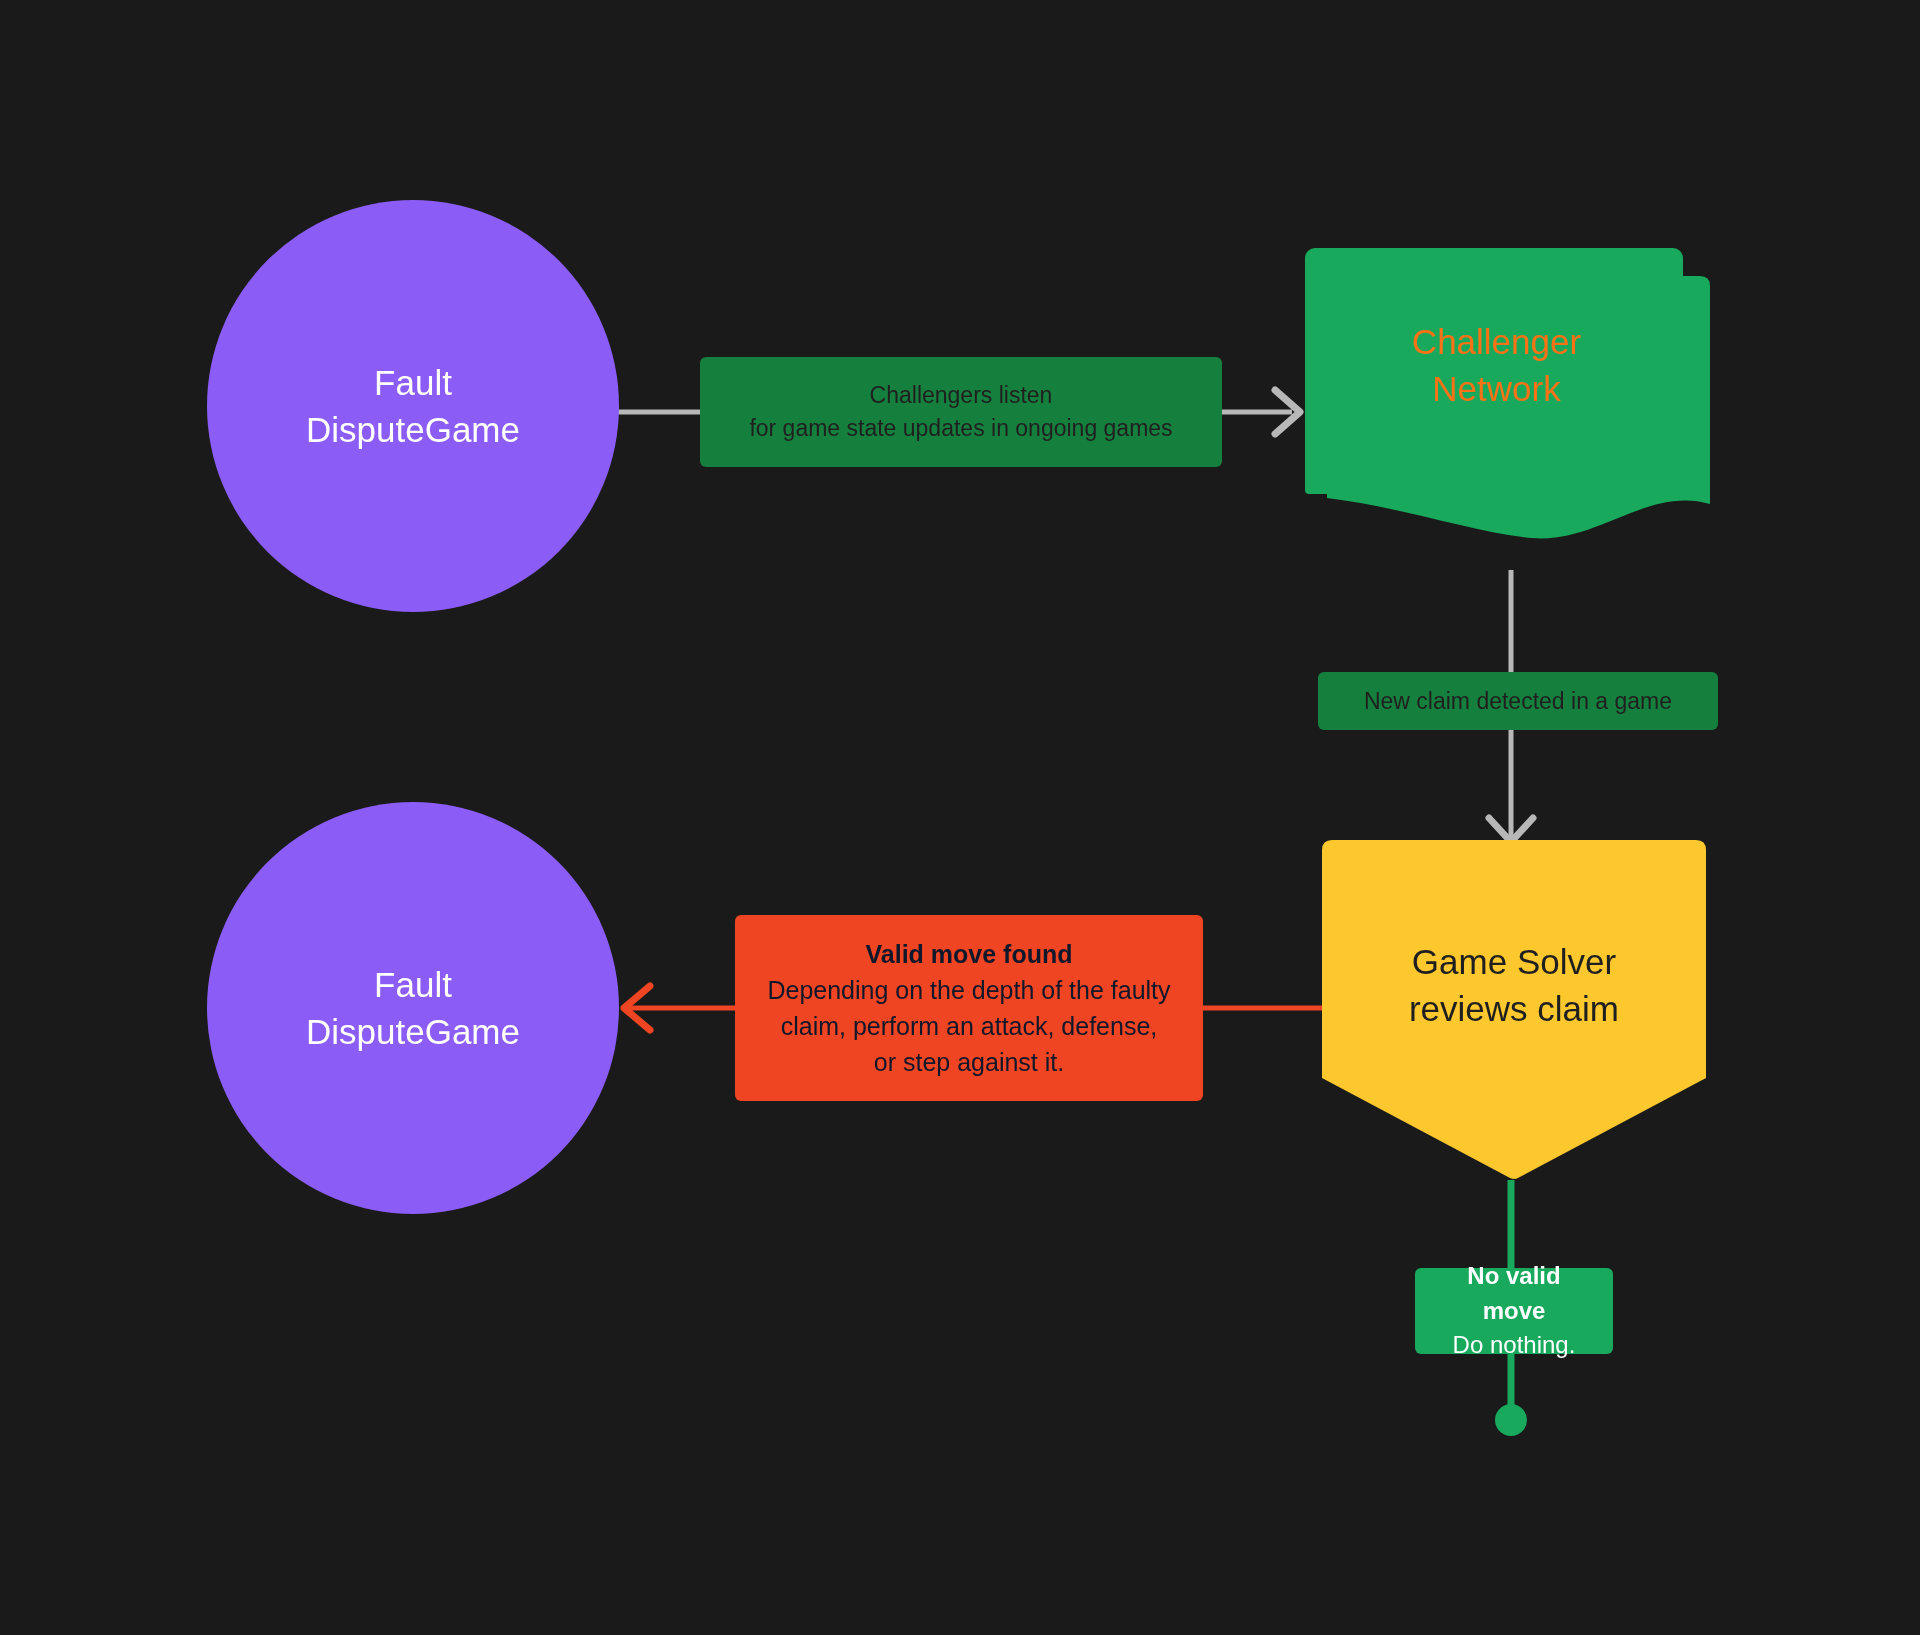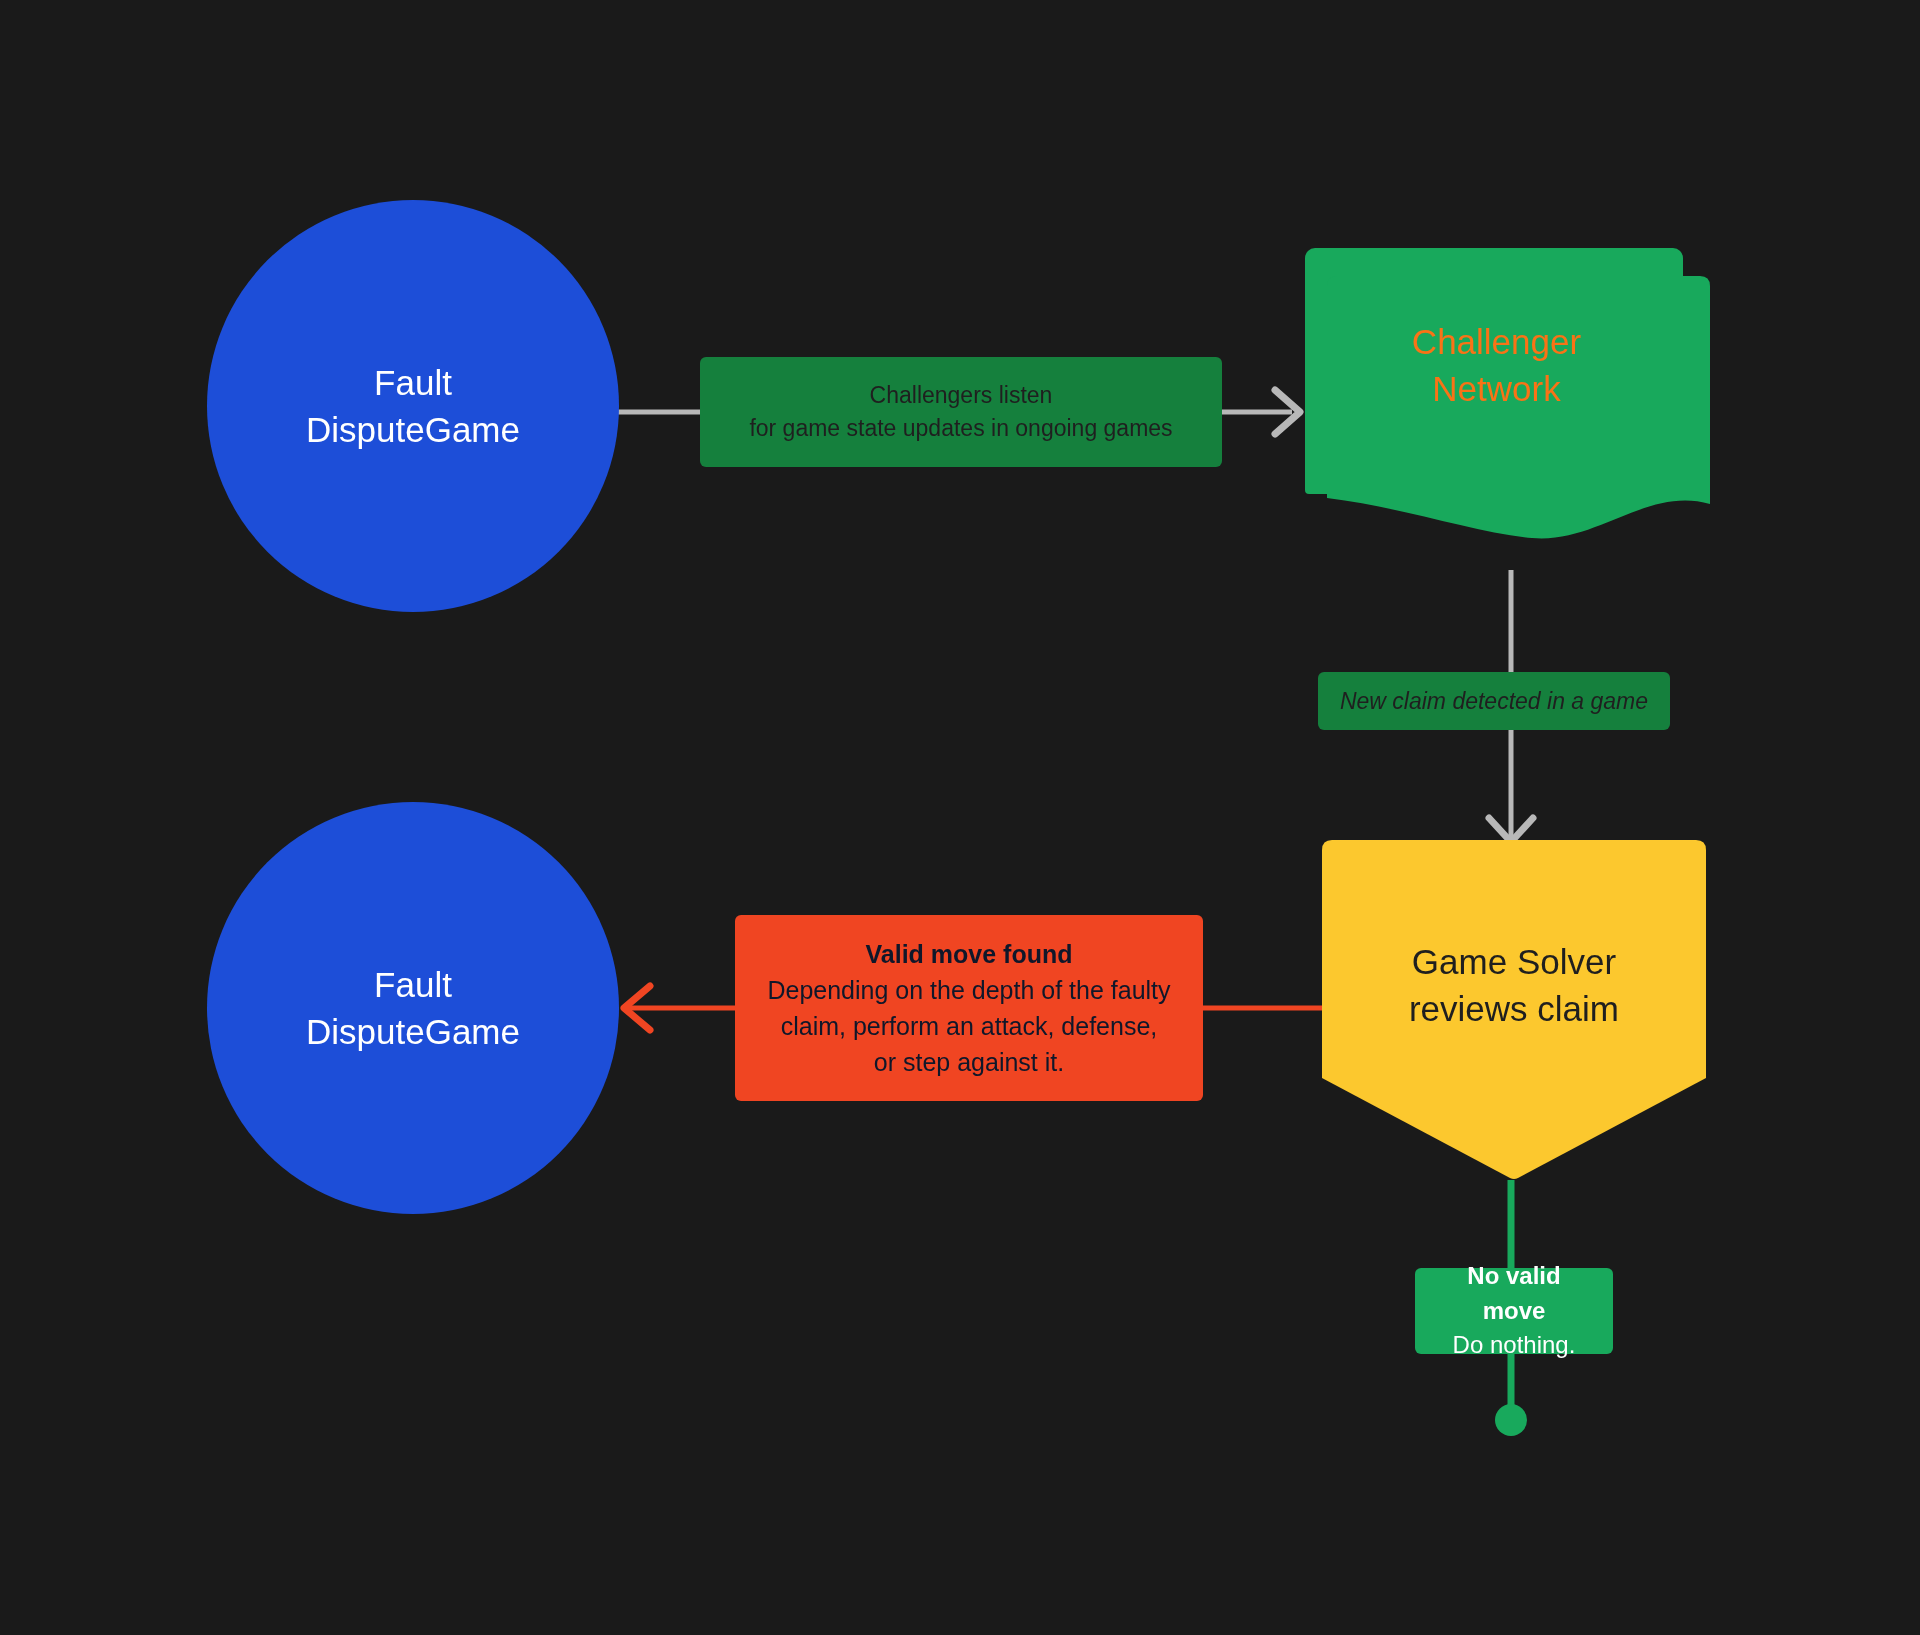--- a/index.html
+++ b/index.html
@@ -33,21 +33,21 @@
     position: absolute;
     display: flex;
     align-items: center;
     justify-content: center;
     text-align: center;
     box-sizing: border-box;
   }
 
   .circle-node {
     border-radius: 50%;
-    background: #1d4ed8;
+    background: #8b5cf6;
     color: #ffffff;
     font-size: 35px;
     line-height: 1.35;
     font-weight: 400;
   }
   .circle-node .node-text {
     white-space: pre-line;
   }
 
   .doc-node {
@@ -200,21 +200,21 @@
     <svg class="doc-front" viewBox="0 0 383 268" preserveAspectRatio="none">
       <path d="M10,0 H373 Q383,0 383,10 V228
                C320,210 270,268 205,262
                C148,257 80,232 0,222
                V10 Q0,0 10,0 Z" fill="#18a95c"></path>
     </svg>
     <span class="node-text">Challenger
 Network</span>
   </div>
 
-  <div class="edge-label gray" style="left:1318px; top:672px; width:352px; height:58px;font-style:italic;">
+  <div class="edge-label gray" style="left:1318px; top:672px; width:400px; height:58px;">
     <span class="lbl-body">New claim detected in a game</span>
   </div>
 
   <div class="node pentagon-node" style="left:1322px; top:840px; width:384px; height:340px;">
     <svg class="shield-bg" viewBox="0 0 384 340" preserveAspectRatio="none">
       <path d="M10,0 H374 Q384,0 384,10 V238 L196,338 Q192,340 188,338 L0,238 V10 Q0,0 10,0 Z" fill="#fcc82e"></path>
     </svg>
     <span class="node-text">Game Solver
 reviews claim</span>
   </div>

